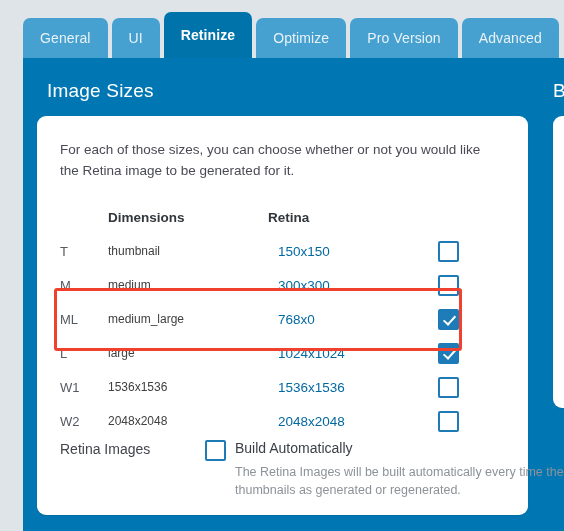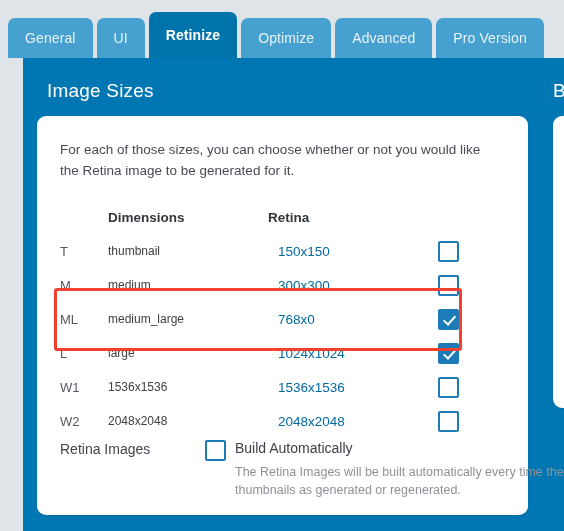--- a/index.html
+++ b/index.html
@@ -24,21 +24,21 @@
   
   .tab-strip {
     position: absolute;
     left: 0;
     top: 0;
     width: 564px;
     height: 58px;
     background: #dfe4e9;
     display: flex;
     align-items: flex-end;
-    padding-left: 8px;
+    padding-left: 23px;
     box-sizing: border-box;
   }
   .tab {
     position: relative;
     height: 40px;
     margin-right: 4px;
     padding: 0 17px;
     border-radius: 7px 7px 0 0;
     background: #46a1d0;
     color: #e8f2f8;
@@ -252,22 +252,22 @@
 
 <div id="app">
 
   <div class="panel-bg"></div>
 
   <div class="tab-strip" id="tab-strip">
       <div class="tab">General</div>
       <div class="tab">UI</div>
       <div class="tab active">Retinize</div>
       <div class="tab">Optimize</div>
+      <div class="tab">Pro Version</div>
       <div class="tab">Advanced</div>
-      <div class="tab">Pro Version</div>
     </div>
 
   <div class="section-title">Image Sizes</div>
   <div class="section-title-right">B</div>
 
   <div class="card card-side"></div>
 
   <div class="card card-main"></div>
 
   <div class="intro">For each of those sizes, you can choose whether or not you would like the Retina image to be generated for it.</div>

